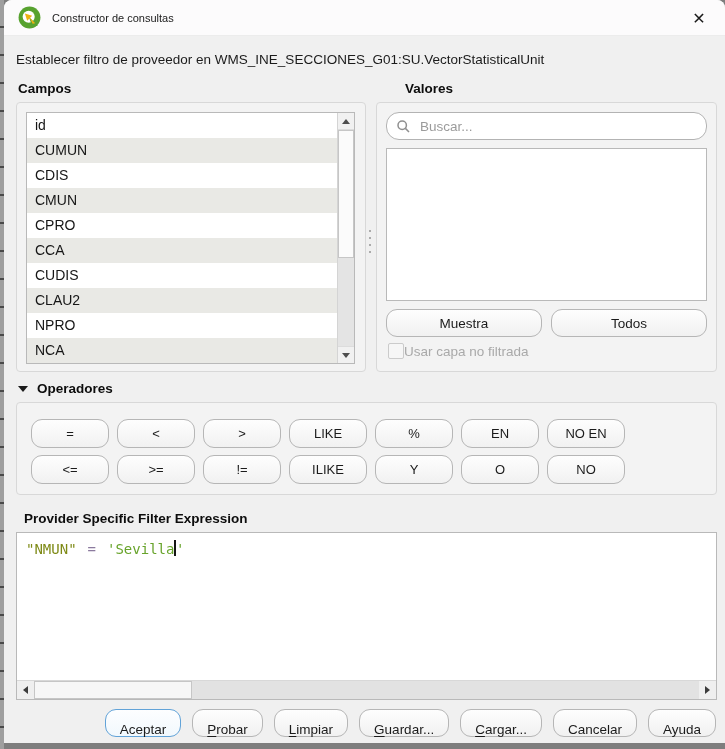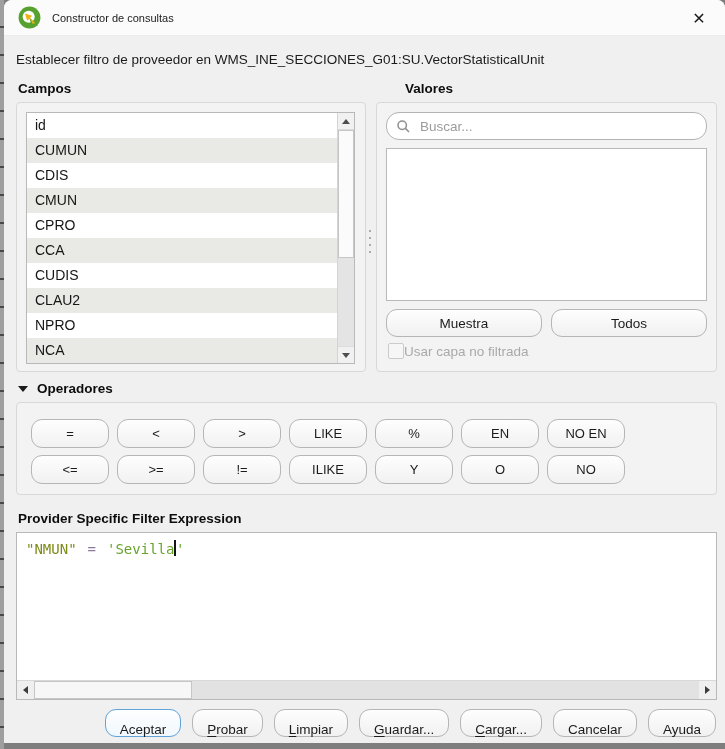--- a/index.html
+++ b/index.html
@@ -106,21 +106,21 @@
   .checkbox-label { font-size:13.5px; color:#a9a9a9; }
   
   .operators-header { position:absolute; left:14px; top:381px; display:flex; align-items:center; gap:9px; }
   .tri-collapse { width:0;height:0;border-left:5px solid transparent;border-right:5px solid transparent;border-top:6px solid #1b1b1b; }
   .op-grid {
     position:absolute; left:14px; top:16px;
     display:grid; grid-template-columns:repeat(7,78px); column-gap:8px; row-gap:7px;
   }
   .op-btn { height:29px; flex:none; font-size:13px; }
   
-  .label-expr { left:14px; top:511px; }
+  .label-expr { left:20px; top:511px; }
   .expr-box {
     position:absolute; left:12px; top:532px; width:701px; height:168px;
     background:#fff; border:1px solid #b9b9b9;
   }
   .expr-code {
     position:absolute; left:9px; top:7px;
     font-family:"DejaVu Sans Mono", monospace; font-size:14px; white-space:pre;
   }
   .tok-field  { color:#7e8a16; }
   .tok-op     { color:#8b7a9e; margin:0 11px; }

